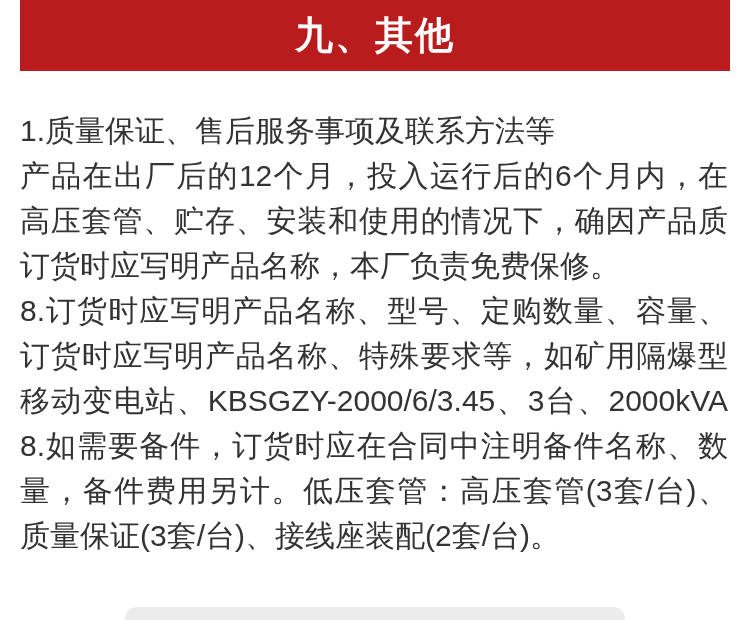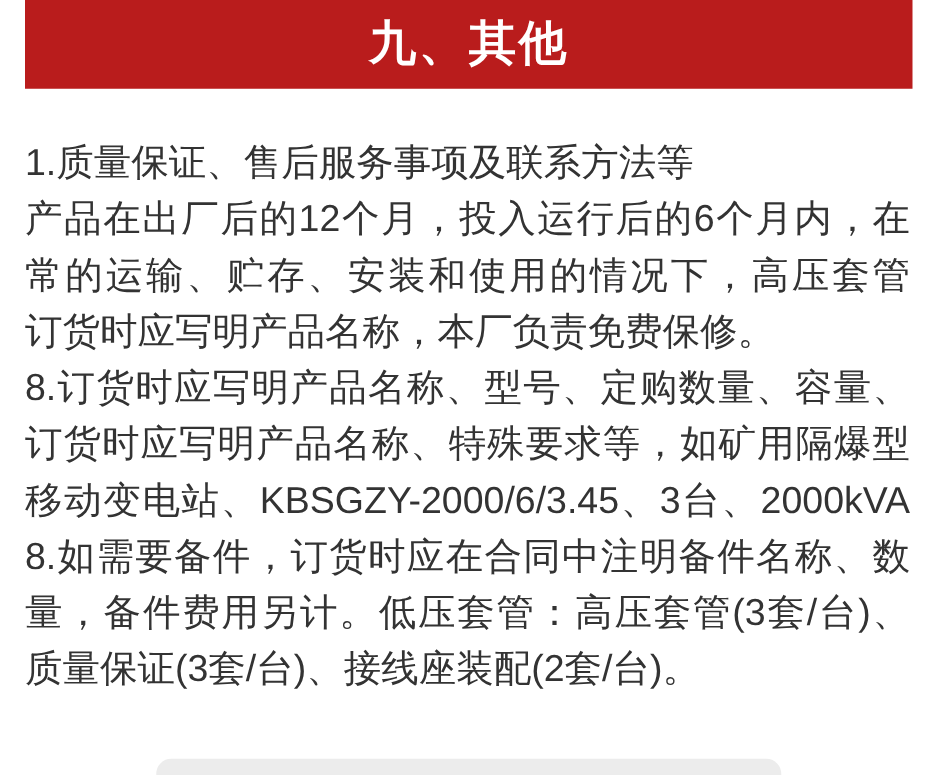--- a/index.html
+++ b/index.html
@@ -67,21 +67,21 @@
 
 <div class="page">
 
   <div class="header-bar">
     <span class="header-title">九、其他</span>
   </div>
 
   <div class="content" id="content">
       <div class="line">1.质量保证、售后服务事项及联系方法等</div>
       <div class="line full">产品在出厂后的12个月，投入运行后的6个月内，在正</div>
-      <div class="line full">常的运输、贮存、安装和使用的情况下，高压套管</div>
+      <div class="line full">高压套管、贮存、安装和使用的情况下，确因产品质</div>
       <div class="line">订货时应写明产品名称，本厂负责免费保修。</div>
       <div class="line full">8.订货时应写明产品名称、型号、定购数量、容量、</div>
       <div class="line full">订货时应写明产品名称、特殊要求等，如矿用隔爆型</div>
       <div class="line full">移动变电站、KBSGZY-2000/6/3.45、3台、2000kVA</div>
       <div class="line full">8.如需要备件，订货时应在合同中注明备件名称、数</div>
       <div class="line full">量，备件费用另计。低压套管：高压套管(3套/台)、</div>
       <div class="line">质量保证(3套/台)、接线座装配(2套/台)。</div>
     </div>
 
   <div class="next-bar"></div>

